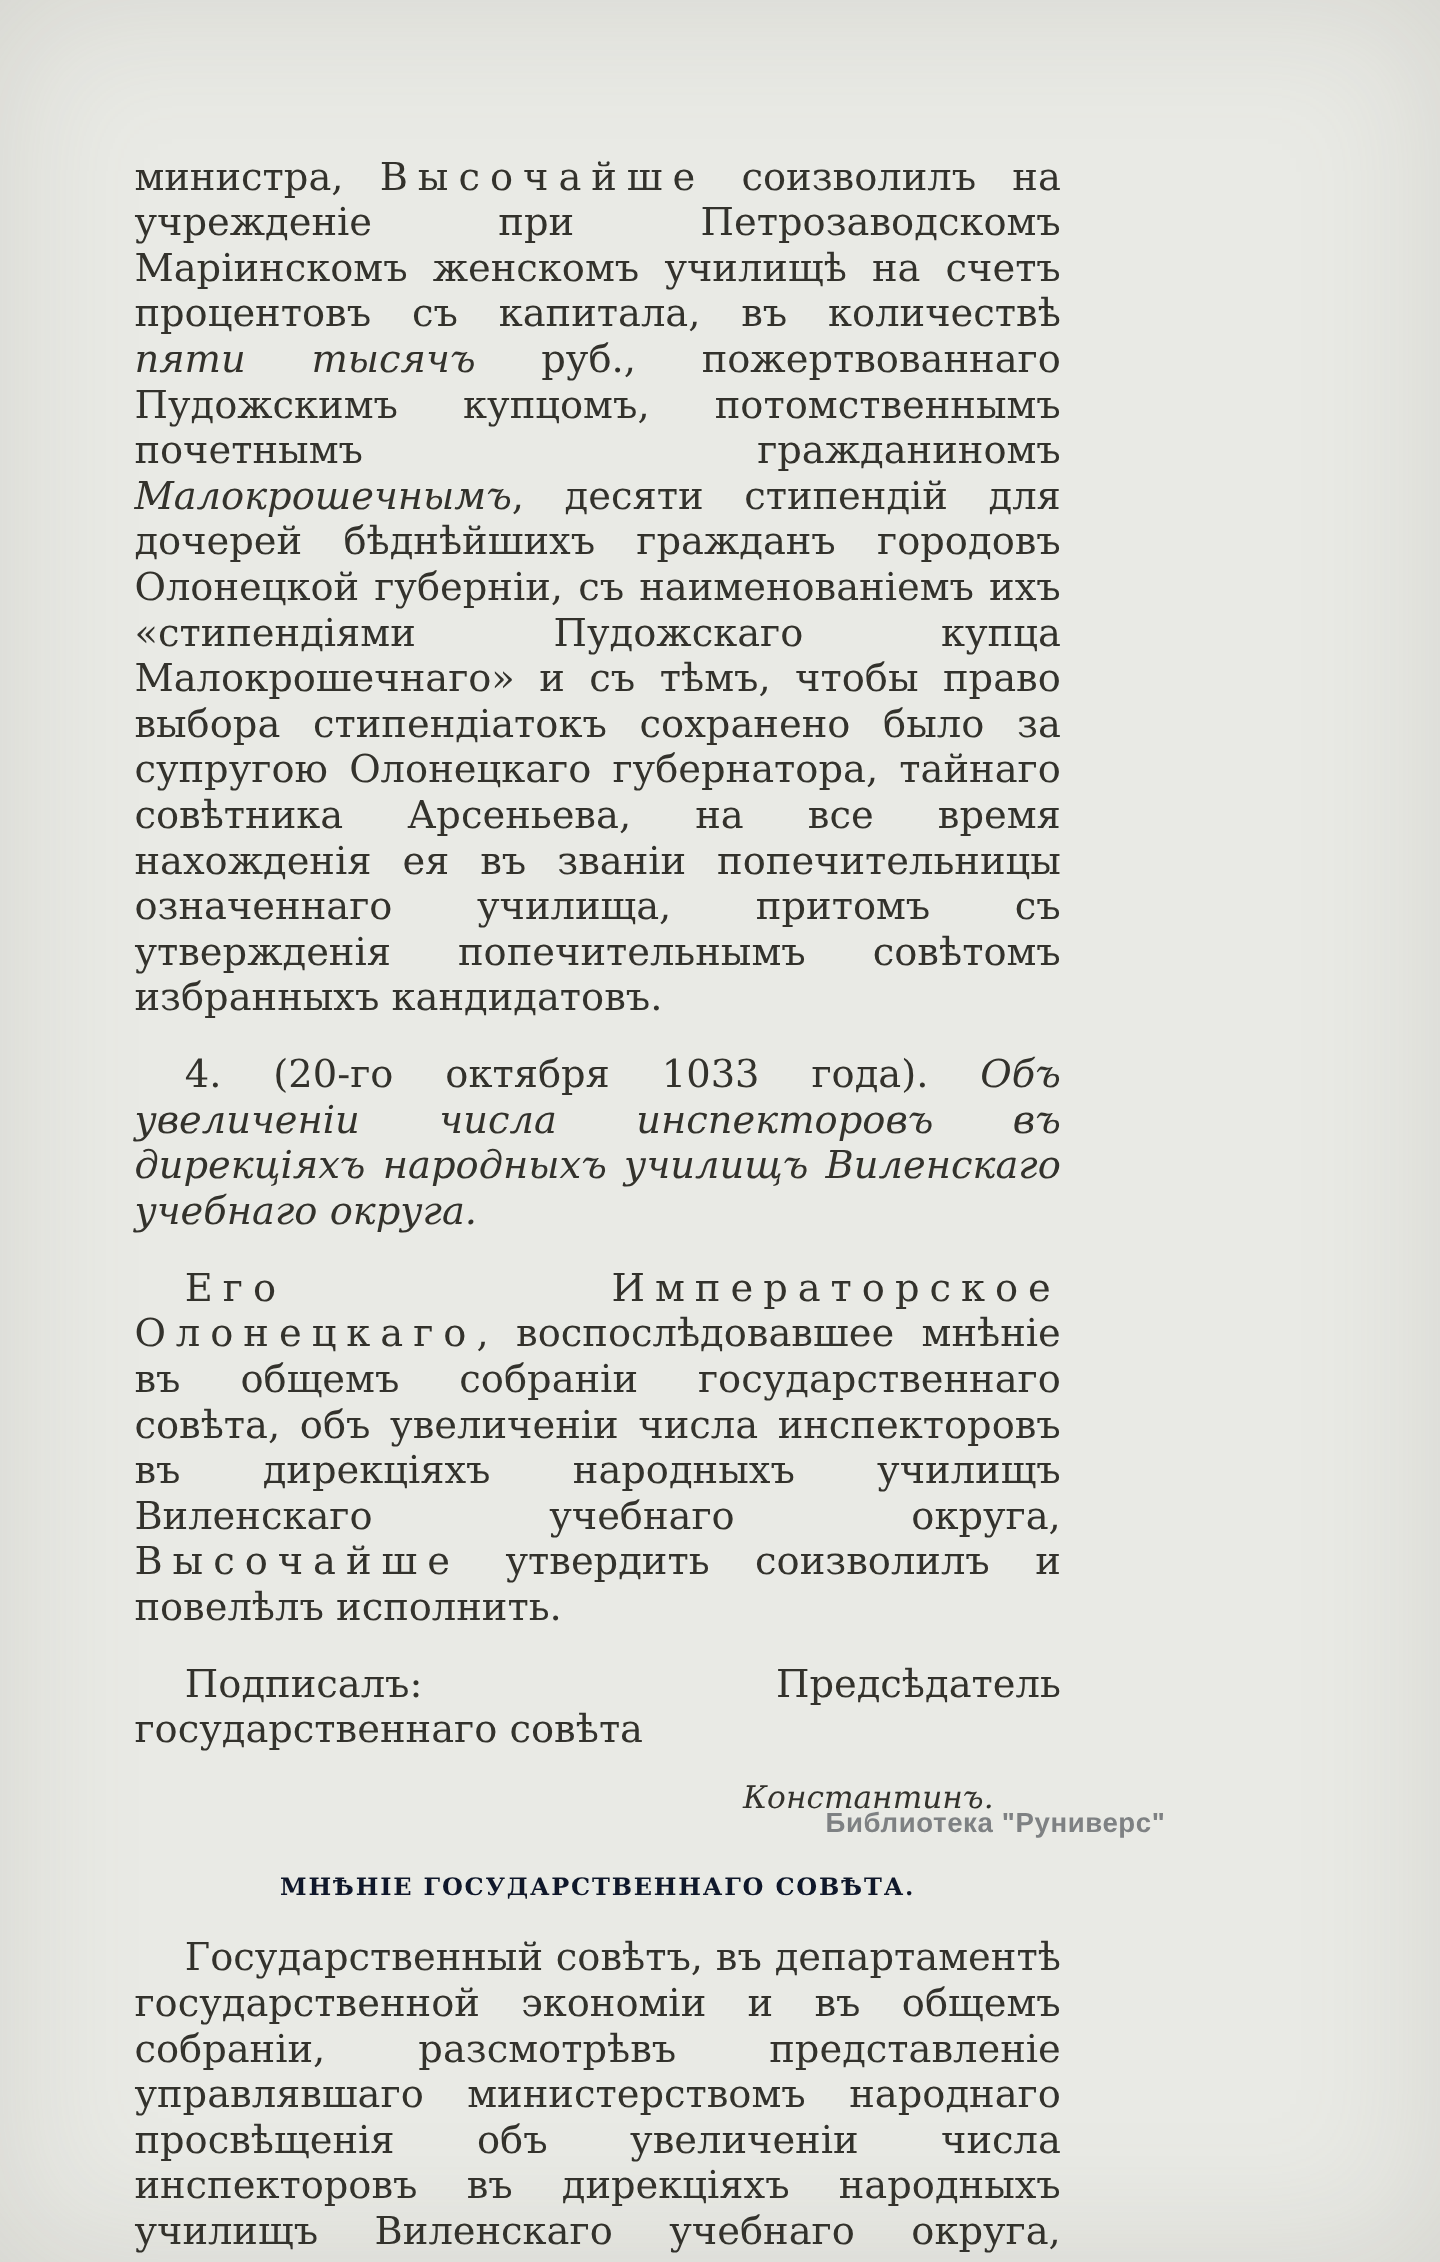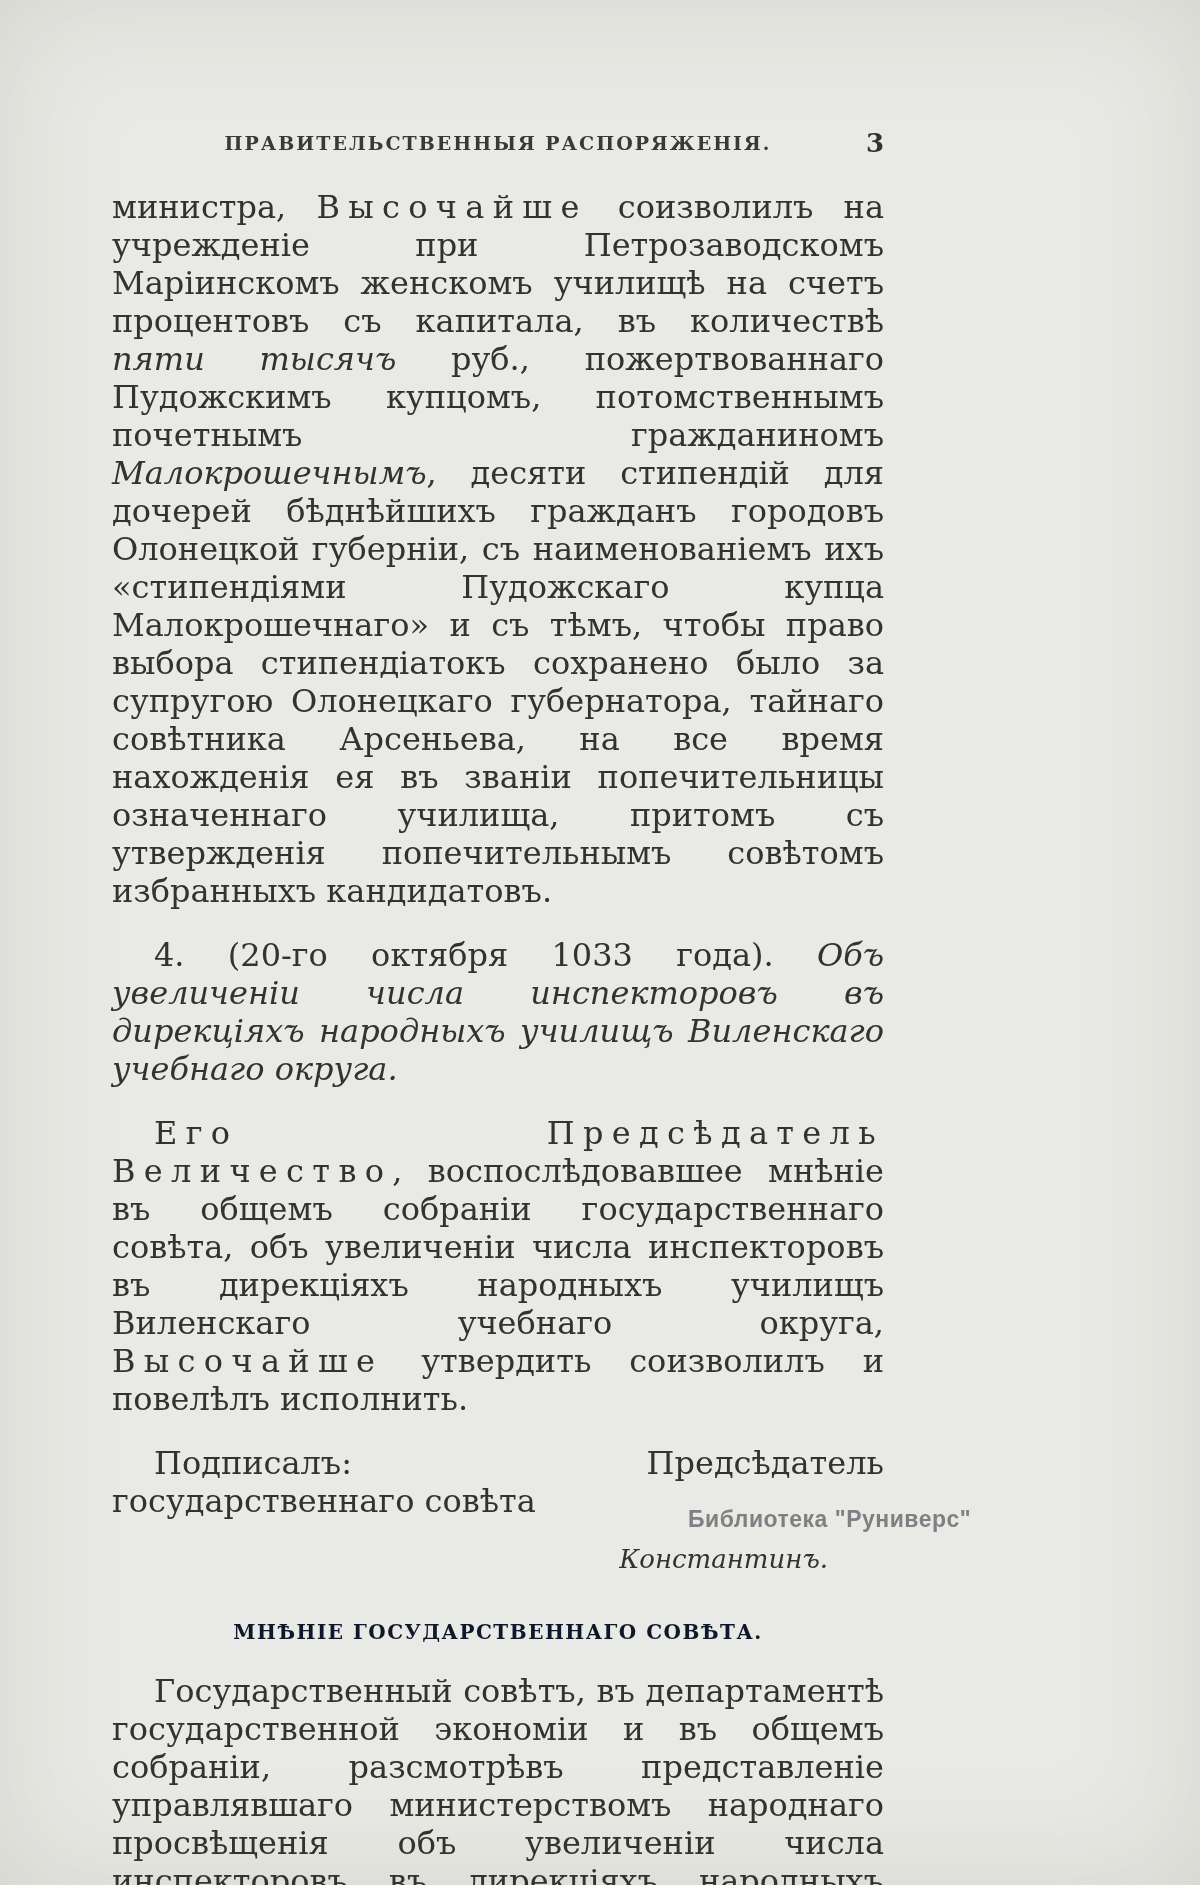--- a/index.html
+++ b/index.html
@@ -87,31 +87,27 @@
     color: #7e8183;
     letter-spacing: 0.5px;
   }
 </style>
 </head>
 <body>
 
 <div class="page">
   <div class="col">
 
-    <div class="header">
-      <span class="running-head">ПРАВИТЕЛЬСТВЕННЫЯ РАСПОРЯЖЕНІЯ.</span>
-      <span class="page-number">3</span>
-    </div>
 
     <p class="para"><span>министра, </span><span class="sp">Высочайше</span><span> соизволилъ на учрежденіе при Петрозаводскомъ Маріинскомъ женскомъ училищѣ на счетъ процентовъ съ капитала, въ количествѣ </span><span class="i">пяти тысячъ</span><span> руб., пожертвованнаго Пудожскимъ купцомъ, потомственнымъ почетнымъ гражданиномъ </span><span class="i">Малокрошечнымъ</span><span>, десяти стипендій для дочерей бѣднѣйшихъ гражданъ городовъ Олонецкой губерніи, съ наименованіемъ ихъ «стипендіями Пудожскаго купца Малокрошечнаго» и съ тѣмъ, чтобы право выбора стипендіатокъ сохранено было за супругою Олонецкаго губернатора, тайнаго совѣтника Арсеньева, на все время нахожденія ея въ званіи попечительницы означеннаго училища, притомъ съ утвержденія попечительнымъ совѣтомъ избранныхъ кандидатовъ.</span></p>
 
 
     <p class="para indent gap-md"><span>4. (20-го октября 1033 года). </span><span class="i">Объ увеличеніи числа инспекторовъ въ дирекціяхъ народныхъ училищъ Виленскаго учебнаго округа.</span></p>
 
-    <p class="para indent gap-md"><span class="sp">Его Предсѣдатель Величество</span><span>, воспослѣдовавшее мнѣніе въ общемъ собраніи государственнаго совѣта, объ увеличеніи числа инспекторовъ въ дирекціяхъ народныхъ училищъ Виленскаго учебнаго округа, </span><span class="sp">Высочайше</span><span> утвердить соизволилъ и повелѣлъ исполнить.</span></p>
+    <p class="para indent gap-md"><span class="sp">Его Императорское Олонецкаго</span><span>, воспослѣдовавшее мнѣніе въ общемъ собраніи государственнаго совѣта, объ увеличеніи числа инспекторовъ въ дирекціяхъ народныхъ училищъ Виленскаго учебнаго округа, </span><span class="sp">Высочайше</span><span> утвердить соизволилъ и повелѣлъ исполнить.</span></p>
 
     <p class="para indent gap-md"><span>Подписалъ: Предсѣдатель государственнаго совѣта</span></p>
 
     <p class="sig-name">Константинъ.</p>
 
     <h2 class="section-heading">МНѢНІЕ ГОСУДАРСТВЕННАГО СОВѢТА.</h2>
 
     <p class="para indent"><span>Государственный совѣтъ, въ департаментѣ государственной экономіи и въ общемъ собраніи, разсмотрѣвъ представленіе управлявшаго министерствомъ народнаго просвѣщенія объ увеличеніи числа инспекторовъ въ дирекціяхъ народныхъ училищъ Виленскаго учебнаго округа, </span><span class="i">притомъ положилъ:</span></p>
 
 

